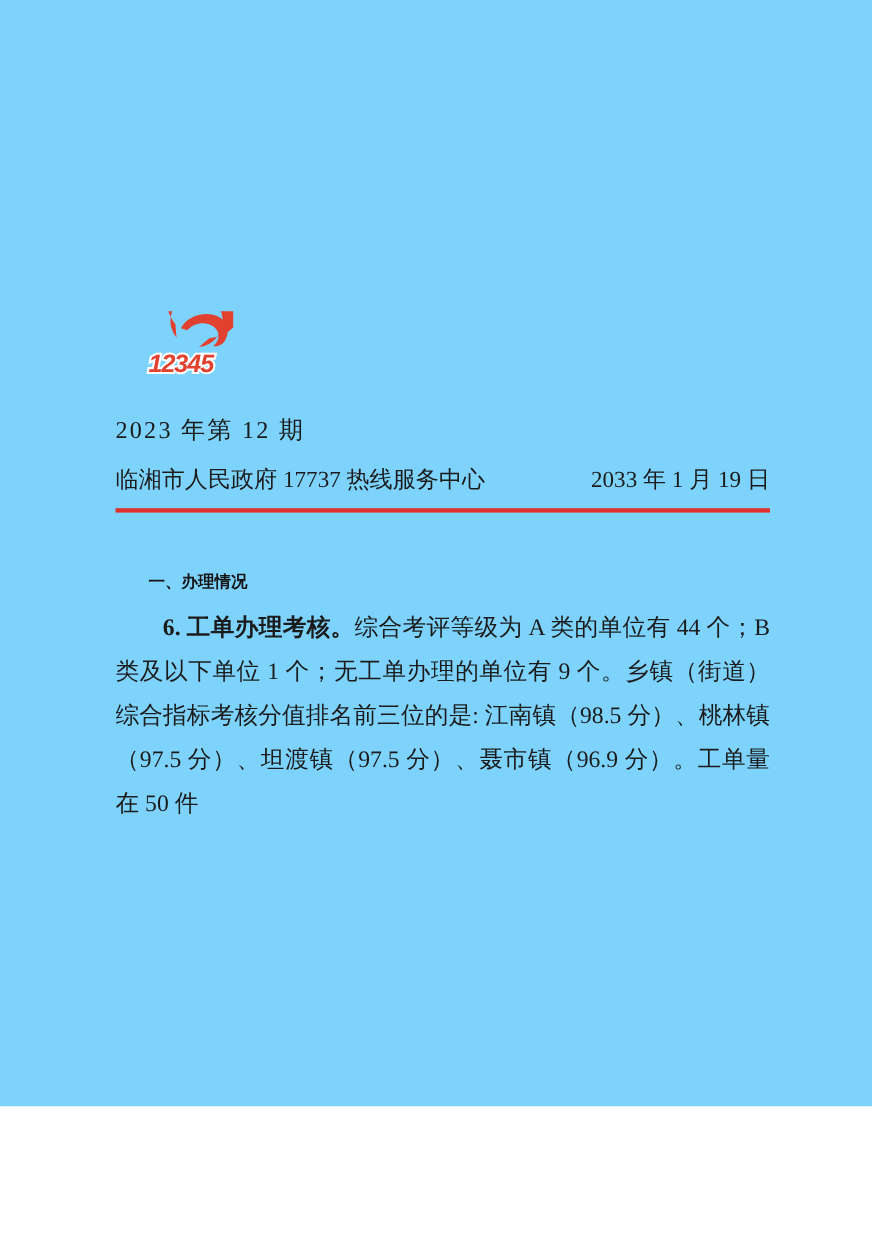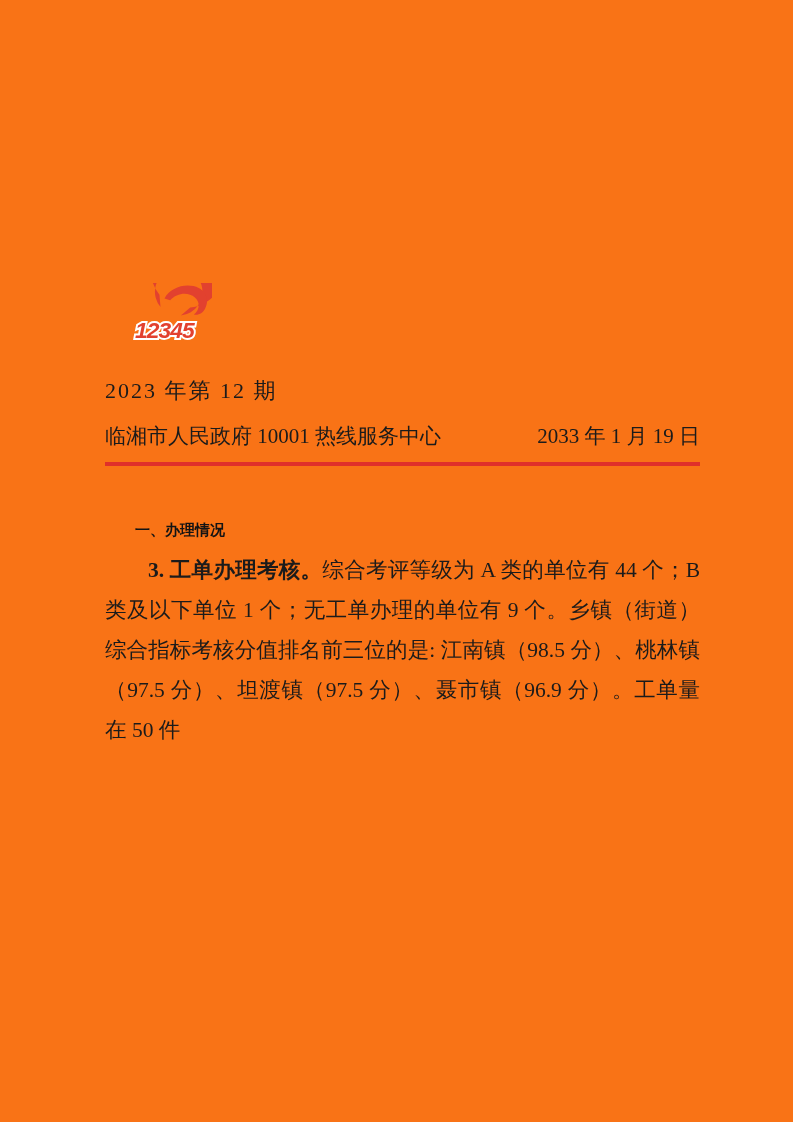--- a/index.html
+++ b/index.html
@@ -1,20 +1,20 @@
 <!DOCTYPE html>
 <html lang="zh"><head>
 <meta charset="utf-8">
 <style>
   html, body { margin: 0; padding: 0; background: #ffffff; }
   .page {
     position: relative;
     width: 793px;
-    height: 1122px;
-    background: #f97316;
+    height: 1006px;
+    background: #7dd3fc;
     overflow: hidden;
     font-family: "Liberation Serif", "DejaVu Serif", serif;
     color: #1b1b1b;
   }
   .content {
     position: absolute;
     left: 105px;
     top: 0;
     width: 595px;
   }
@@ -110,28 +110,28 @@
                  C 87 28 88 20 82 15
                  C 75 9 63 10 56 18
                  Z" fill="#e2412f"></path>
         <text x="19" y="58" font-family="Liberation Sans, DejaVu Sans, sans-serif" font-size="24" font-style="italic" font-weight="bold" fill="#e2412f" stroke="#ffffff" stroke-width="4" paint-order="stroke" letter-spacing="-1">12345</text>
       </svg>
     </div>
 
     <div class="issue-line">2023 年第 12 期</div>
 
     <div class="org-row">
-      <span>临湘市人民政府 10001 热线服务中心</span>
+      <span>临湘市人民政府 17737 热线服务中心</span>
       <span>2033 年 1 月 19 日</span>
     </div>
 
     <div class="divider" style="background:#e0302a"></div>
 
 
     <div class="doc-body">
       <p class="section-heading">一、办理情况</p>
 
 
-      <p class="para"><span class="lead">3. 工单办理考核。</span><span>综合考评等级为 A 类的单位有 44 个；B 类及以下单位 1 个；无工单办理的单位有 9 个。乡镇（街道）综合指标考核分值排名前三位的是: 江南镇（98.5 分）、桃林镇（97.5 分）、坦渡镇（97.5 分）、聂市镇（96.9 分）。工单量在 50 件</span></p>
+      <p class="para"><span class="lead">6. 工单办理考核。</span><span>综合考评等级为 A 类的单位有 44 个；B 类及以下单位 1 个；无工单办理的单位有 9 个。乡镇（街道）综合指标考核分值排名前三位的是: 江南镇（98.5 分）、桃林镇（97.5 分）、坦渡镇（97.5 分）、聂市镇（96.9 分）。工单量在 50 件</span></p>
     </div>
 
   </div>
 </div>
 
 </body></html>

